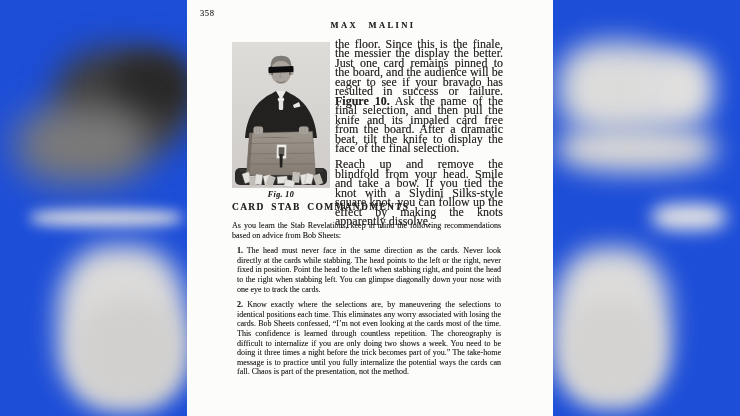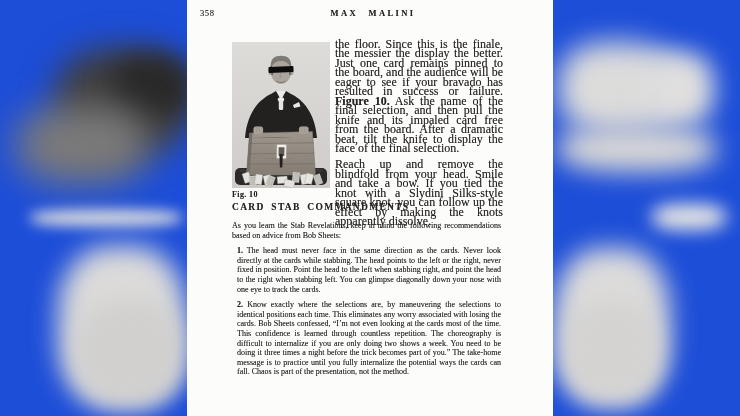--- a/index.html
+++ b/index.html
@@ -25,28 +25,28 @@
   .b-r5{left:554px;top:248px;width:116px;height:158px;background:#dddcdb;filter:blur(13px);}
   .b-r6{left:564px;top:300px;width:96px;height:100px;background:#d4d3d2;filter:blur(11px);}
 
   
   .page{
     position:absolute;left:187px;top:0;width:366px;height:416px;
     background:#fcfcfb;color:#262321;overflow:hidden;
   }
   .pagenum{position:absolute;left:13px;top:8px;font-size:8.5px;letter-spacing:.6px;}
   .running-title{
-    position:absolute;left:0;top:8px;width:100%;text-align:center;
+    position:absolute;left:0;top:20px;width:100%;text-align:center;
     font-size:8.5px;font-weight:bold;letter-spacing:2.4px;word-spacing:6px;
     padding-left:6px;box-sizing:border-box;
   }
   .photo{position:absolute;left:45px;top:42px;width:98px;height:146px;}
   .fig-caption{
-    position:absolute;left:45px;top:190px;width:98px;text-align:left;
-    font-size:8px;font-weight:bold;letter-spacing:.4px;
+    position:absolute;left:45px;top:190px;width:98px;text-align:center;
+    font-size:8px;font-weight:bold;letter-spacing:.4px;font-style:italic;
   }
   .side-col{
     position:absolute;left:148px;top:40px;width:168px;
     font-size:12px;line-height:9.45px;text-align:justify;
   }
   .side-col p{margin:0;}
   .side-col p + p{margin-top:7px;}
   .section-heading{
     position:absolute;left:45px;top:202px;width:269px;text-align:left;
     font-size:9.5px;font-weight:bold;letter-spacing:1.3px;word-spacing:3px;

